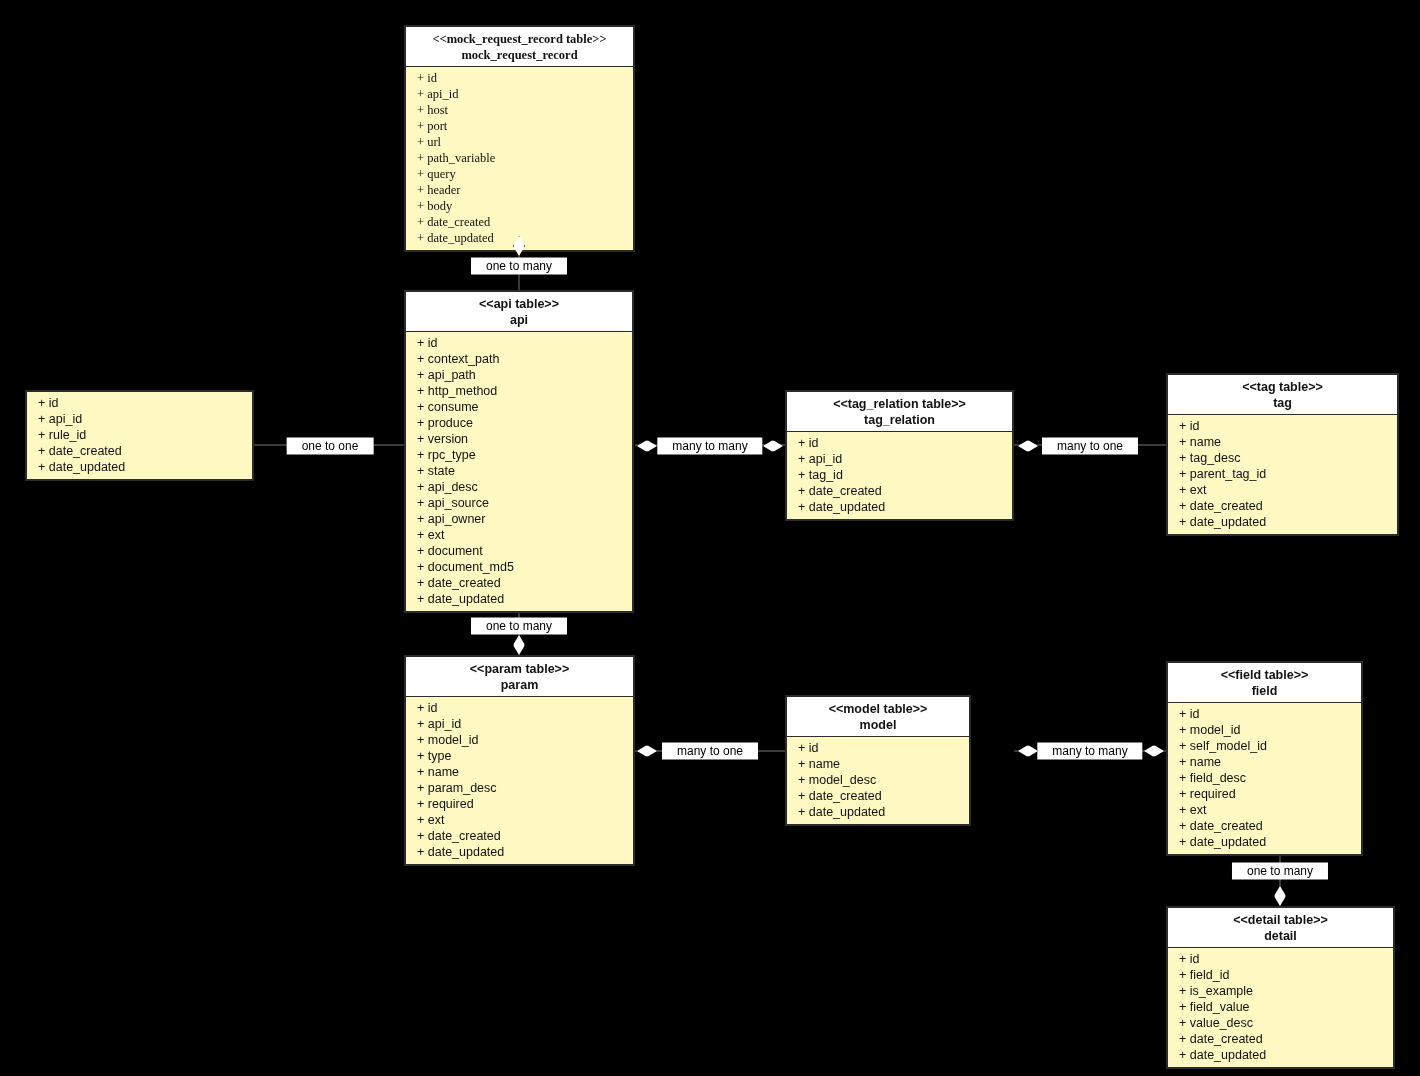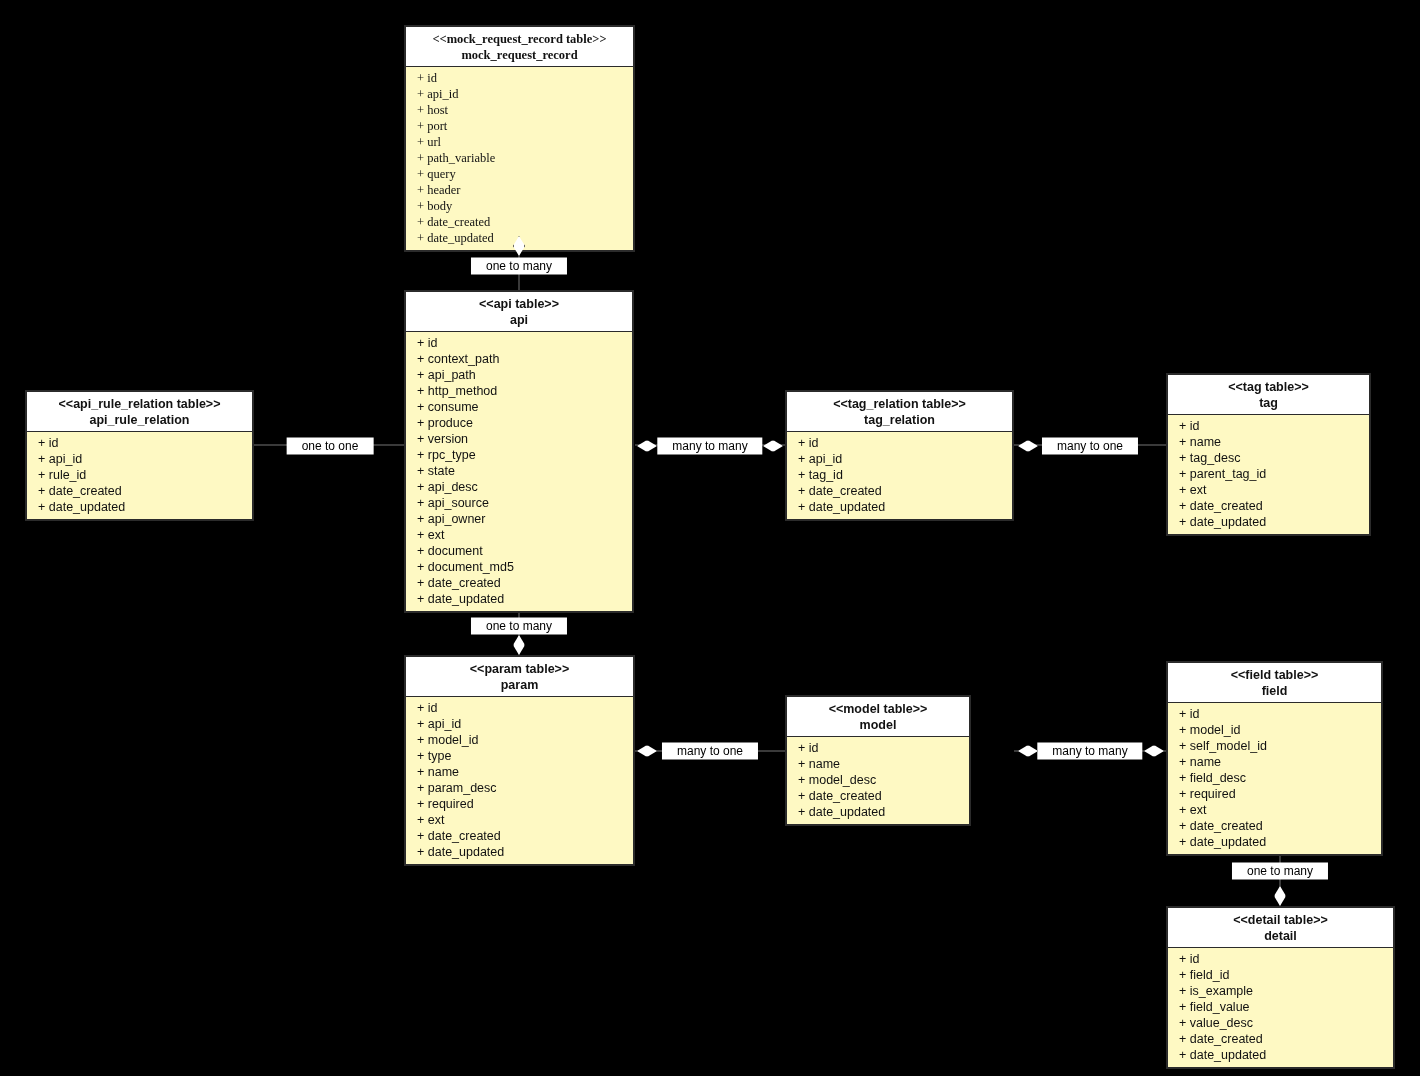--- a/index.html
+++ b/index.html
@@ -185,24 +185,20 @@
         <div class="field-row">+ api_source</div>
         <div class="field-row">+ api_owner</div>
         <div class="field-row">+ ext</div>
         <div class="field-row">+ document</div>
         <div class="field-row">+ document_md5</div>
         <div class="field-row">+ date_created</div>
         <div class="field-row">+ date_updated</div>
       </div>
     </div>
     <div class="table-box" style="left: 25px; top: 390px; width: 229px;">
-      <div class="table-header">
-        <span class="table-stereotype">&lt;&lt;api_rule_relation table&gt;&gt;</span>
-        <span class="table-name">api_rule_relation</span>
-      </div>
       <div class="table-body">
         <div class="field-row">+ id</div>
         <div class="field-row">+ api_id</div>
         <div class="field-row">+ rule_id</div>
         <div class="field-row">+ date_created</div>
         <div class="field-row">+ date_updated</div>
       </div>
     </div>
     <div class="table-box" style="left: 785px; top: 390px; width: 229px;">
       <div class="table-header">
@@ -210,21 +206,21 @@
         <span class="table-name">tag_relation</span>
       </div>
       <div class="table-body">
         <div class="field-row">+ id</div>
         <div class="field-row">+ api_id</div>
         <div class="field-row">+ tag_id</div>
         <div class="field-row">+ date_created</div>
         <div class="field-row">+ date_updated</div>
       </div>
     </div>
-    <div class="table-box" style="left: 1166px; top: 373px; width: 205px;">
+    <div class="table-box" style="left: 1166px; top: 373px; width: 233px;">
       <div class="table-header">
         <span class="table-stereotype">&lt;&lt;tag table&gt;&gt;</span>
         <span class="table-name">tag</span>
       </div>
       <div class="table-body">
         <div class="field-row">+ id</div>
         <div class="field-row">+ name</div>
         <div class="field-row">+ tag_desc</div>
         <div class="field-row">+ parent_tag_id</div>
         <div class="field-row">+ ext</div>
@@ -256,21 +252,21 @@
         <span class="table-name">model</span>
       </div>
       <div class="table-body">
         <div class="field-row">+ id</div>
         <div class="field-row">+ name</div>
         <div class="field-row">+ model_desc</div>
         <div class="field-row">+ date_created</div>
         <div class="field-row">+ date_updated</div>
       </div>
     </div>
-    <div class="table-box" style="left: 1166px; top: 661px; width: 217px;">
+    <div class="table-box" style="left: 1166px; top: 661px; width: 197px;">
       <div class="table-header">
         <span class="table-stereotype">&lt;&lt;field table&gt;&gt;</span>
         <span class="table-name">field</span>
       </div>
       <div class="table-body">
         <div class="field-row">+ id</div>
         <div class="field-row">+ model_id</div>
         <div class="field-row">+ self_model_id</div>
         <div class="field-row">+ name</div>
         <div class="field-row">+ field_desc</div>

